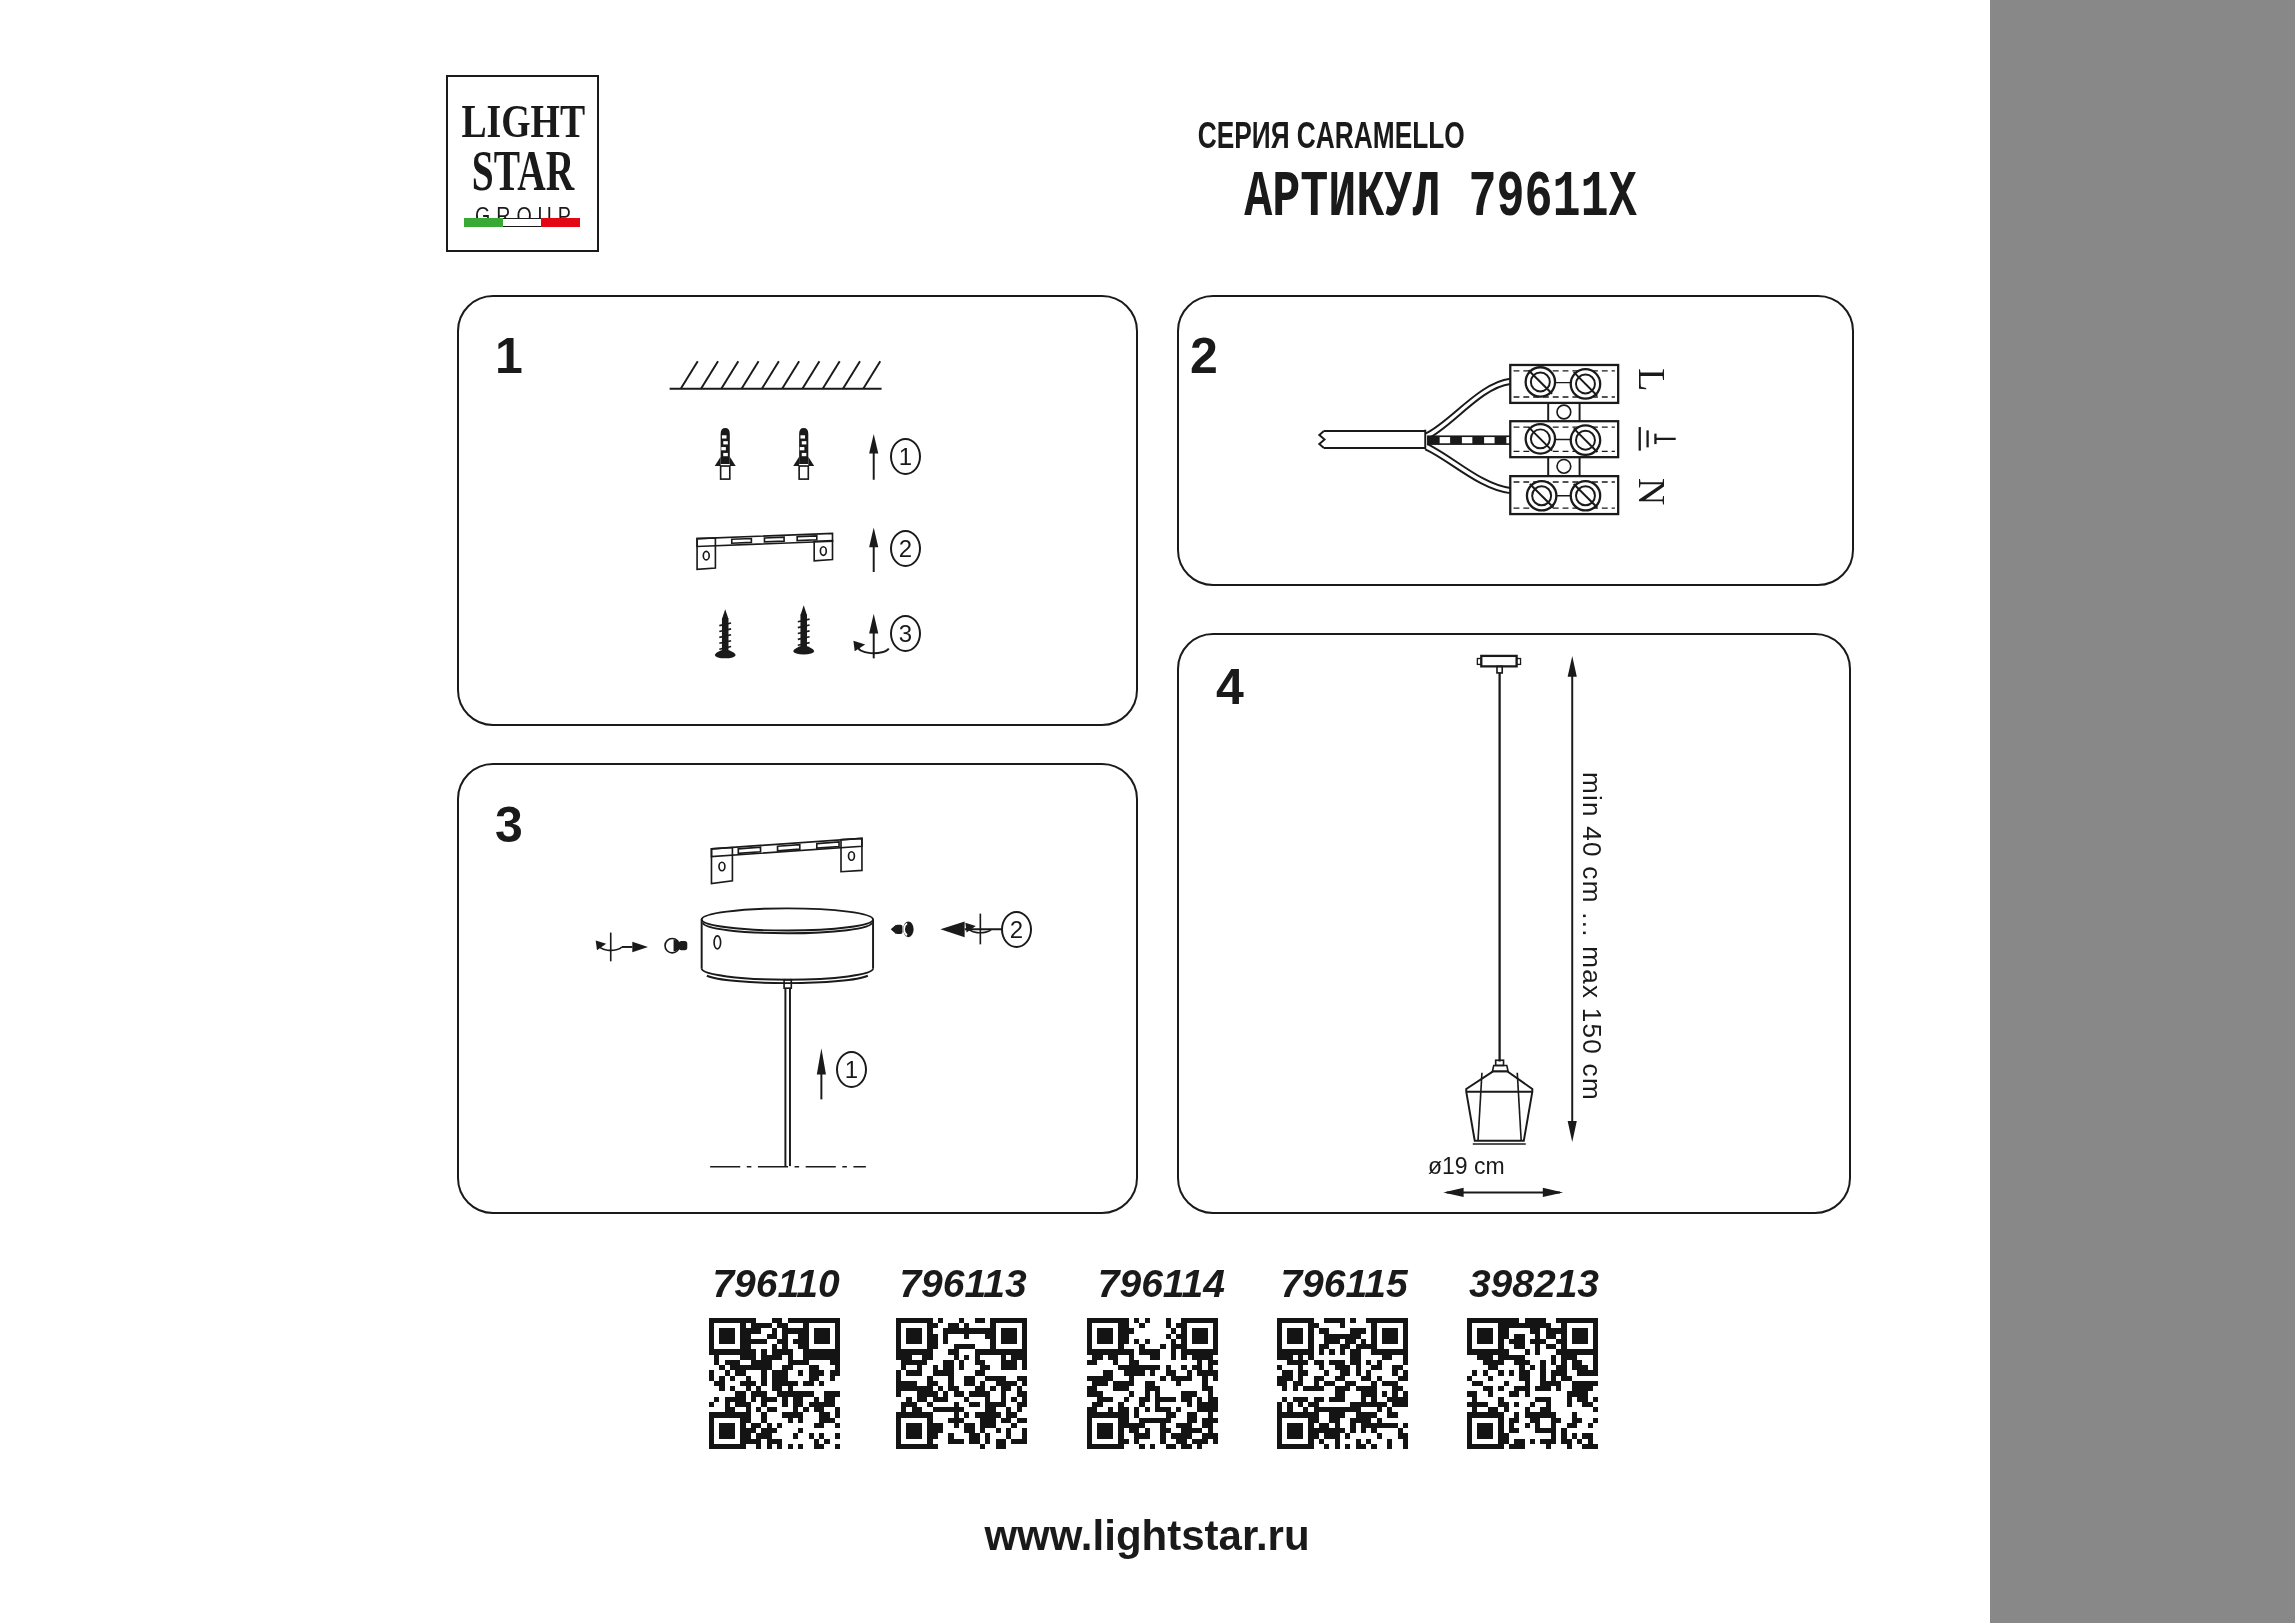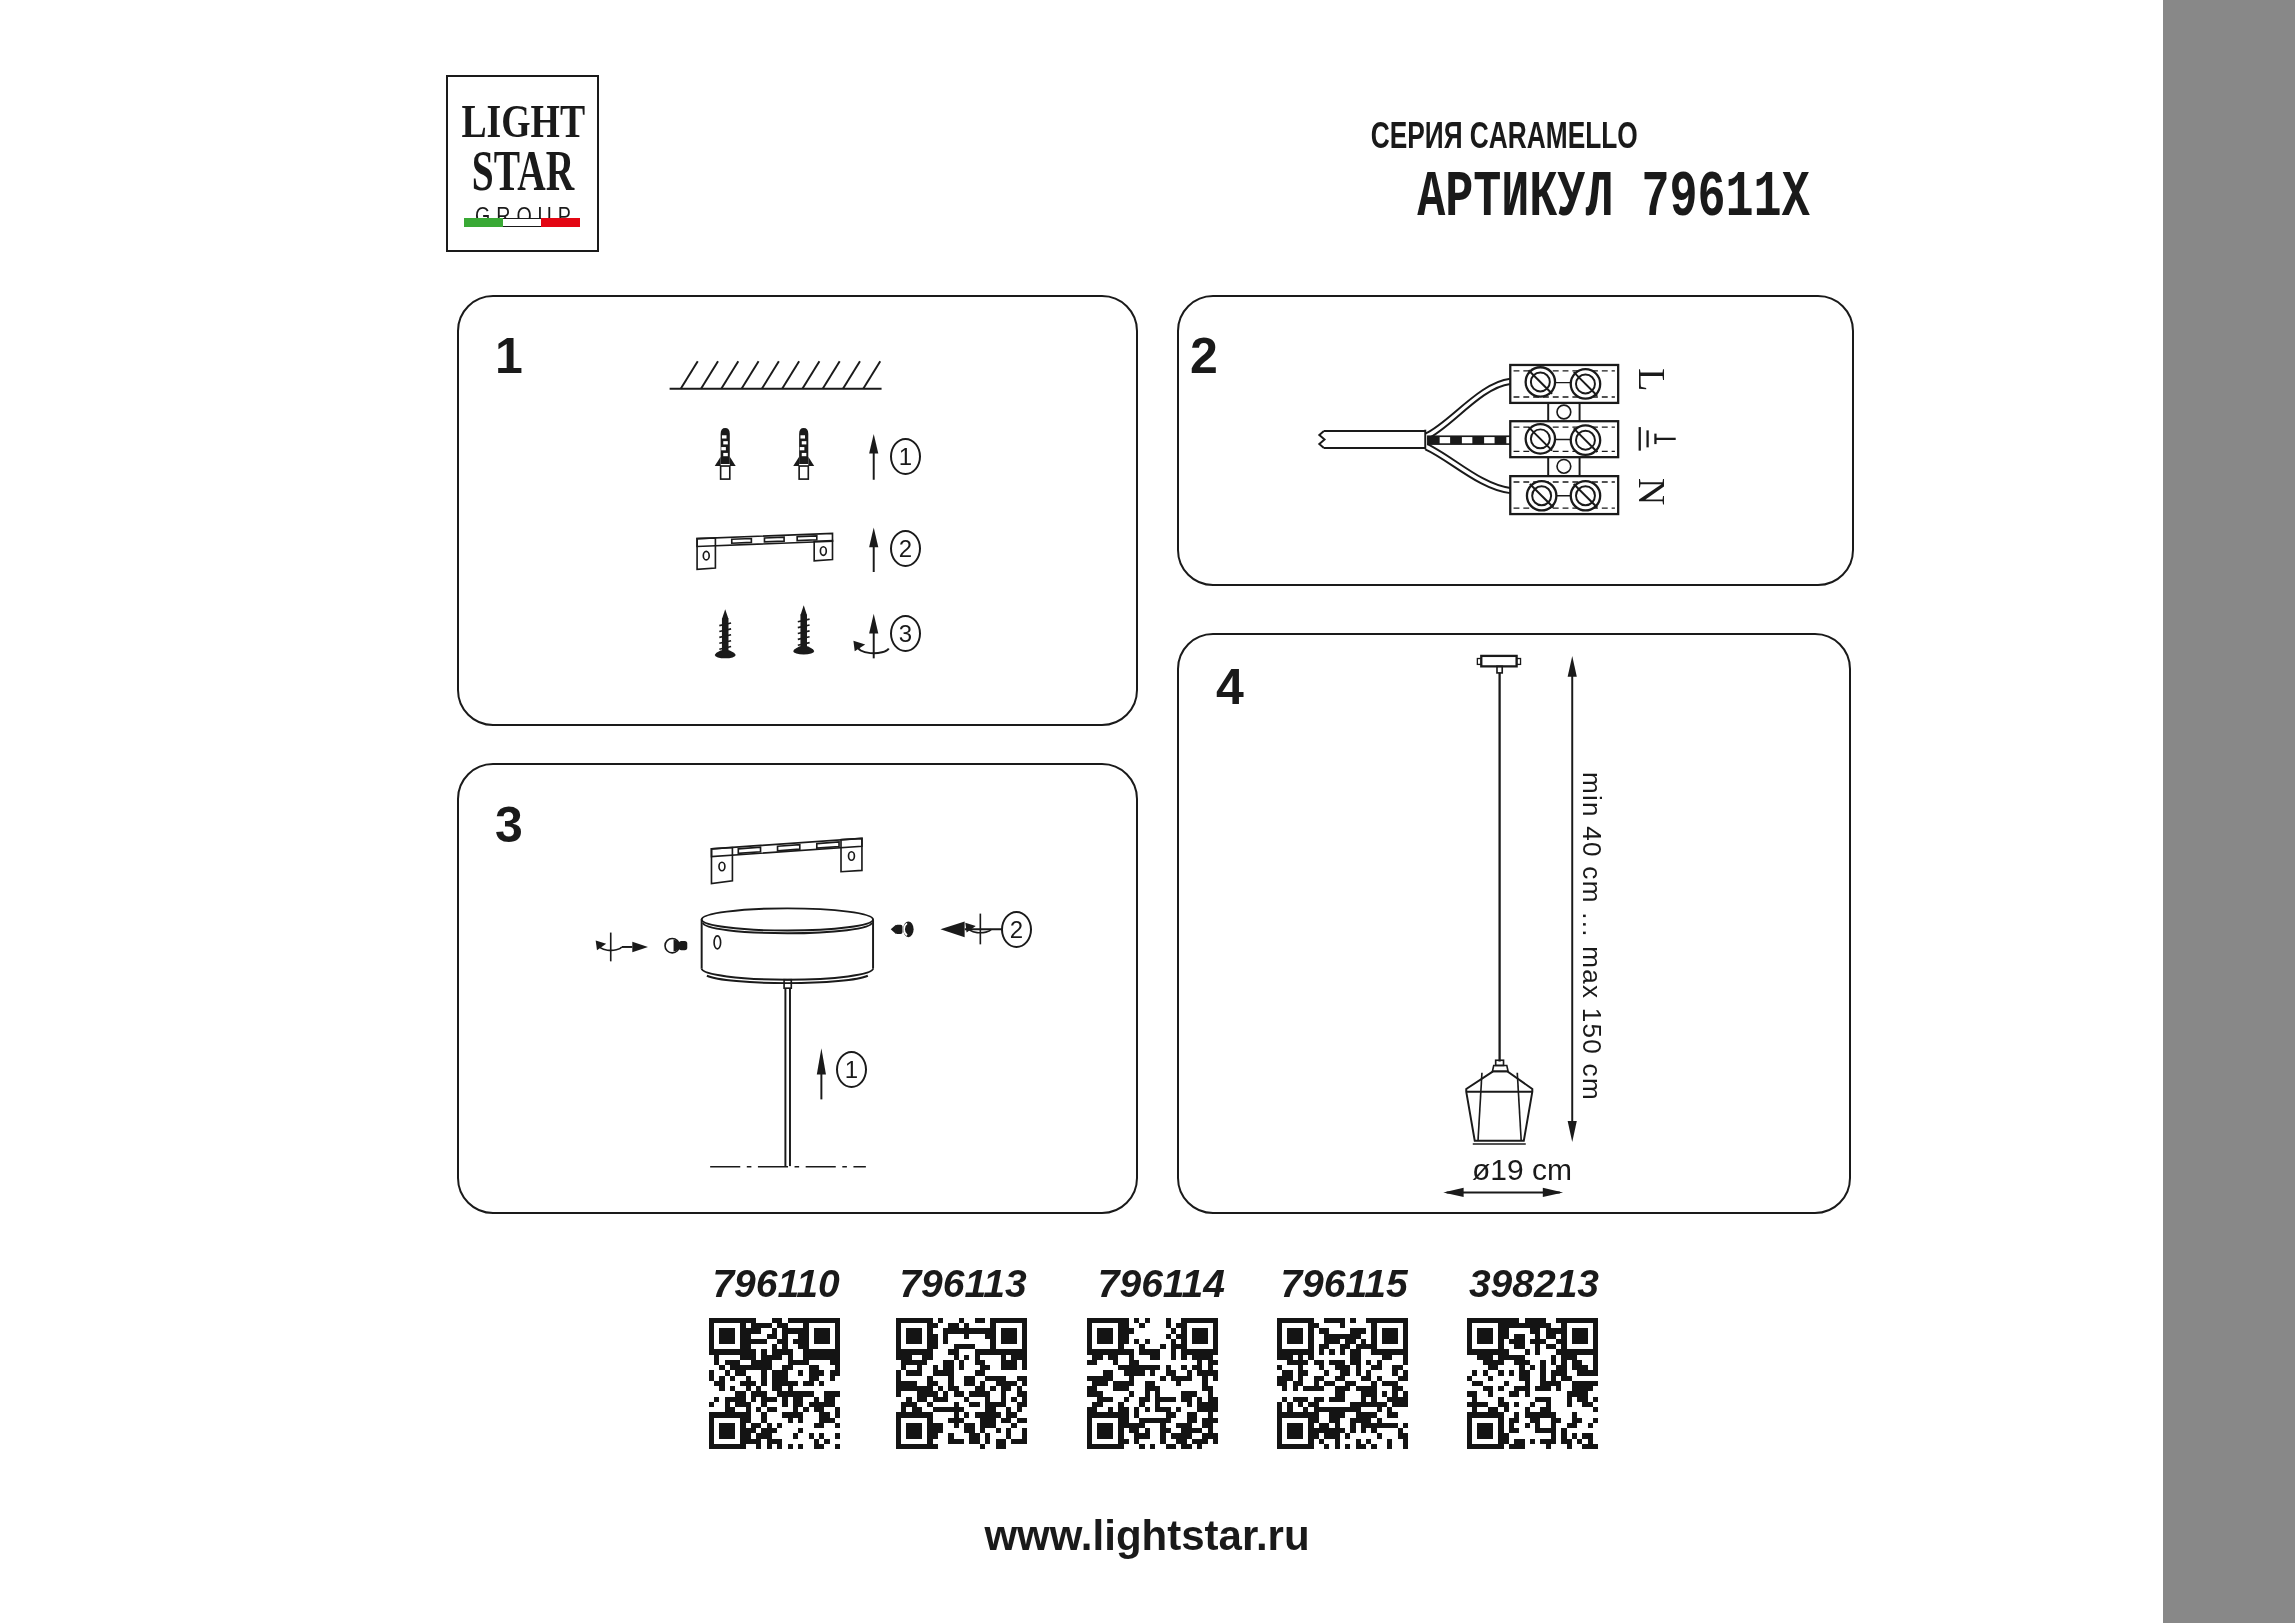--- a/index.html
+++ b/index.html
@@ -1,16 +1,16 @@
 <!DOCTYPE html>
 <html style="font-size:10.5px"><head>
 <meta charset="utf-8">
 <style>
   html,body{margin:0;padding:0;background:#888;}
-  #page{position:relative;width:2163px;height:1623px;background:#ffffff;overflow:hidden;
+  #page{position:relative;width:1990px;height:1623px;background:#ffffff;overflow:hidden;
         font-family:"Liberation Sans","DejaVu Sans",sans-serif;color:#1a1a1a;}
   .abs{position:absolute;}
   .cond{display:inline-block;transform:scaleX(.73);transform-origin:50% 50%;white-space:nowrap;}
   .cond-r{display:inline-block;transform:scaleX(.73);transform-origin:100% 50%;white-space:nowrap;}
   .title{font-weight:bold;font-size:50px;line-height:52px;text-align:center;letter-spacing:0.7px;}
   .hdr-right{text-align:left;font-weight:bold;}
   .series{font-size:36px;line-height:36px;}
   .article{font-size:64px;line-height:48px;font-family:Liberation Mono, monospace;}
   
   .logo-box{left:446px;top:75px;width:149px;height:173px;border:2px solid #1a1a1a;background:#fff;text-align:center;}
@@ -22,21 +22,21 @@
   .flag>div{height:100%;}
   .flag-g{width:39px;}
   .flag-w{width:38px;border-top:1.3px solid #1a1a1a;border-bottom:1.3px solid #1a1a1a;box-sizing:border-box;background:#fff;}
   .flag-r{width:39px;}
   
   .panel{border:2px solid #1a1a1a;border-radius:36px;background:#fff;box-sizing:border-box;}
   .step-num{font-size:50px;font-weight:bold;line-height:50px;}
   .badge{width:31px;height:37px;border:2px solid #1a1a1a;border-radius:50%;box-sizing:border-box;
          display:flex;align-items:center;justify-content:center;font-size:24px;line-height:1;background:#fff;}
   .dim-v{writing-mode:vertical-rl;font-size:26px;letter-spacing:1.3px;}
-  .dia{font-size:30px;text-align:right;width:144px;}
+  .dia{font-size:23px;text-align:left;width:144px;}
   
   .art-code{font-size:39px;font-weight:bold;width:144px;text-align:center;letter-spacing:0px;font-style:italic;}
   .qr{width:131px;height:131px;}
   .qr svg{width:131px;height:131px;display:block;}
   .site{font-size:42px;font-weight:bold;text-align:center;width:458px;}
   svg{display:block;}
 </style>
 </head>
 <body>
 

